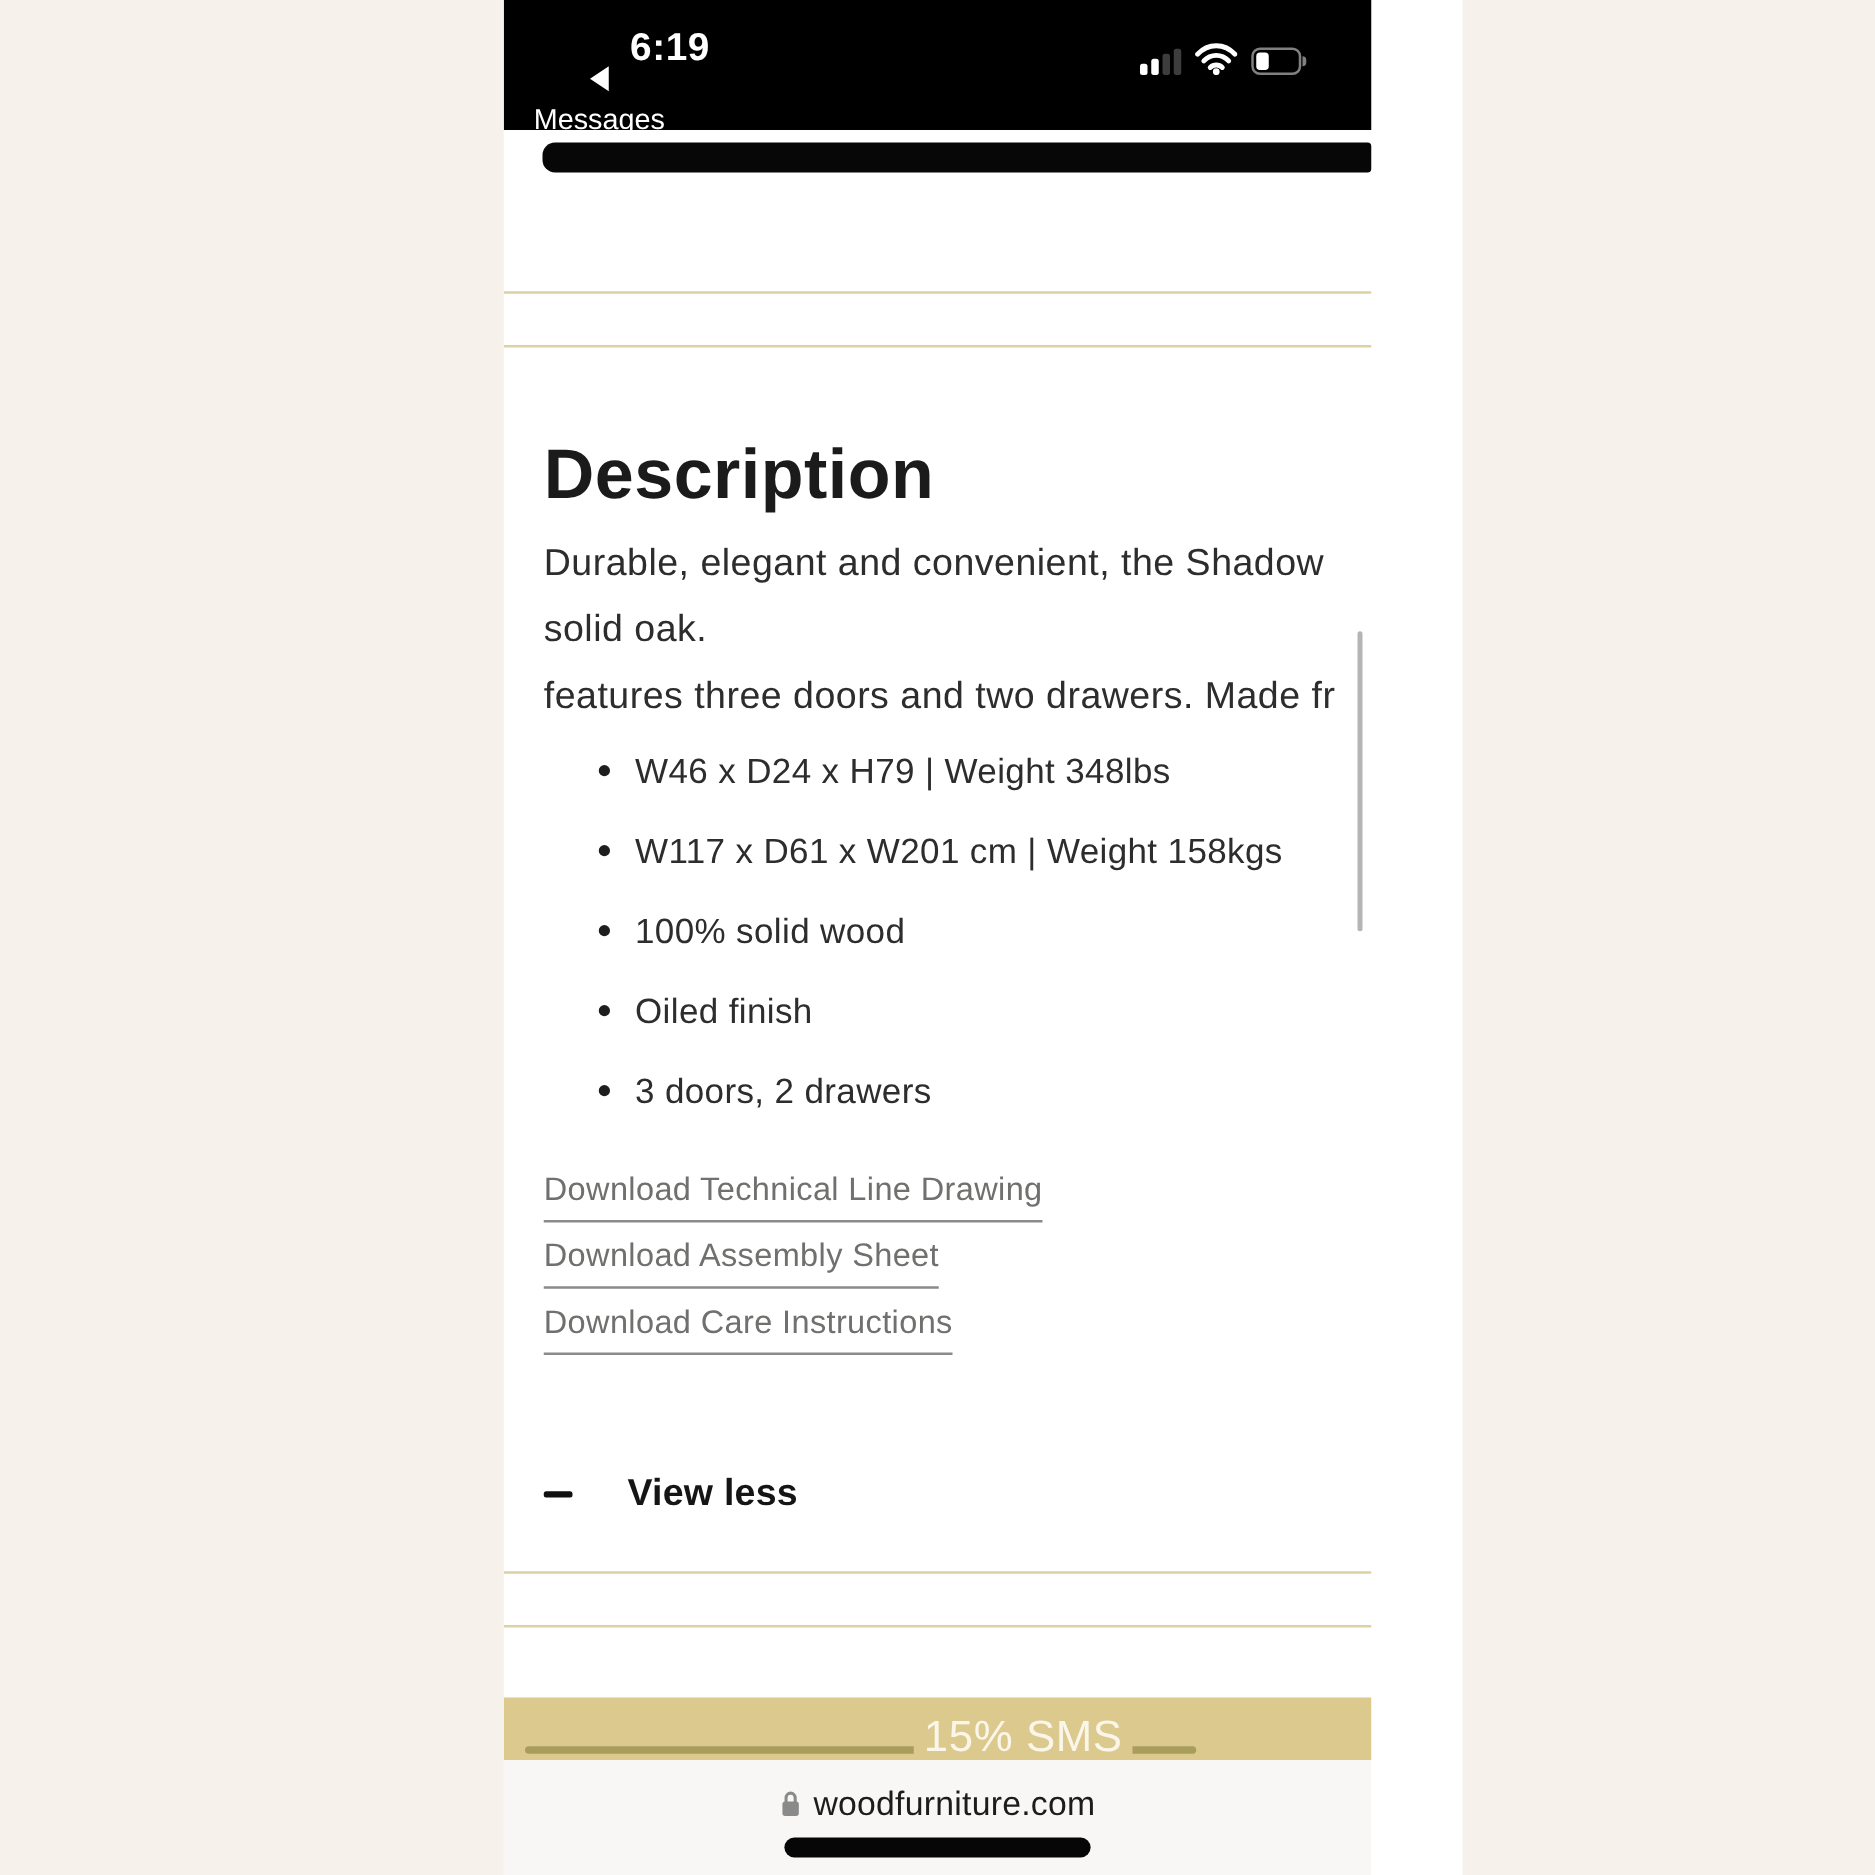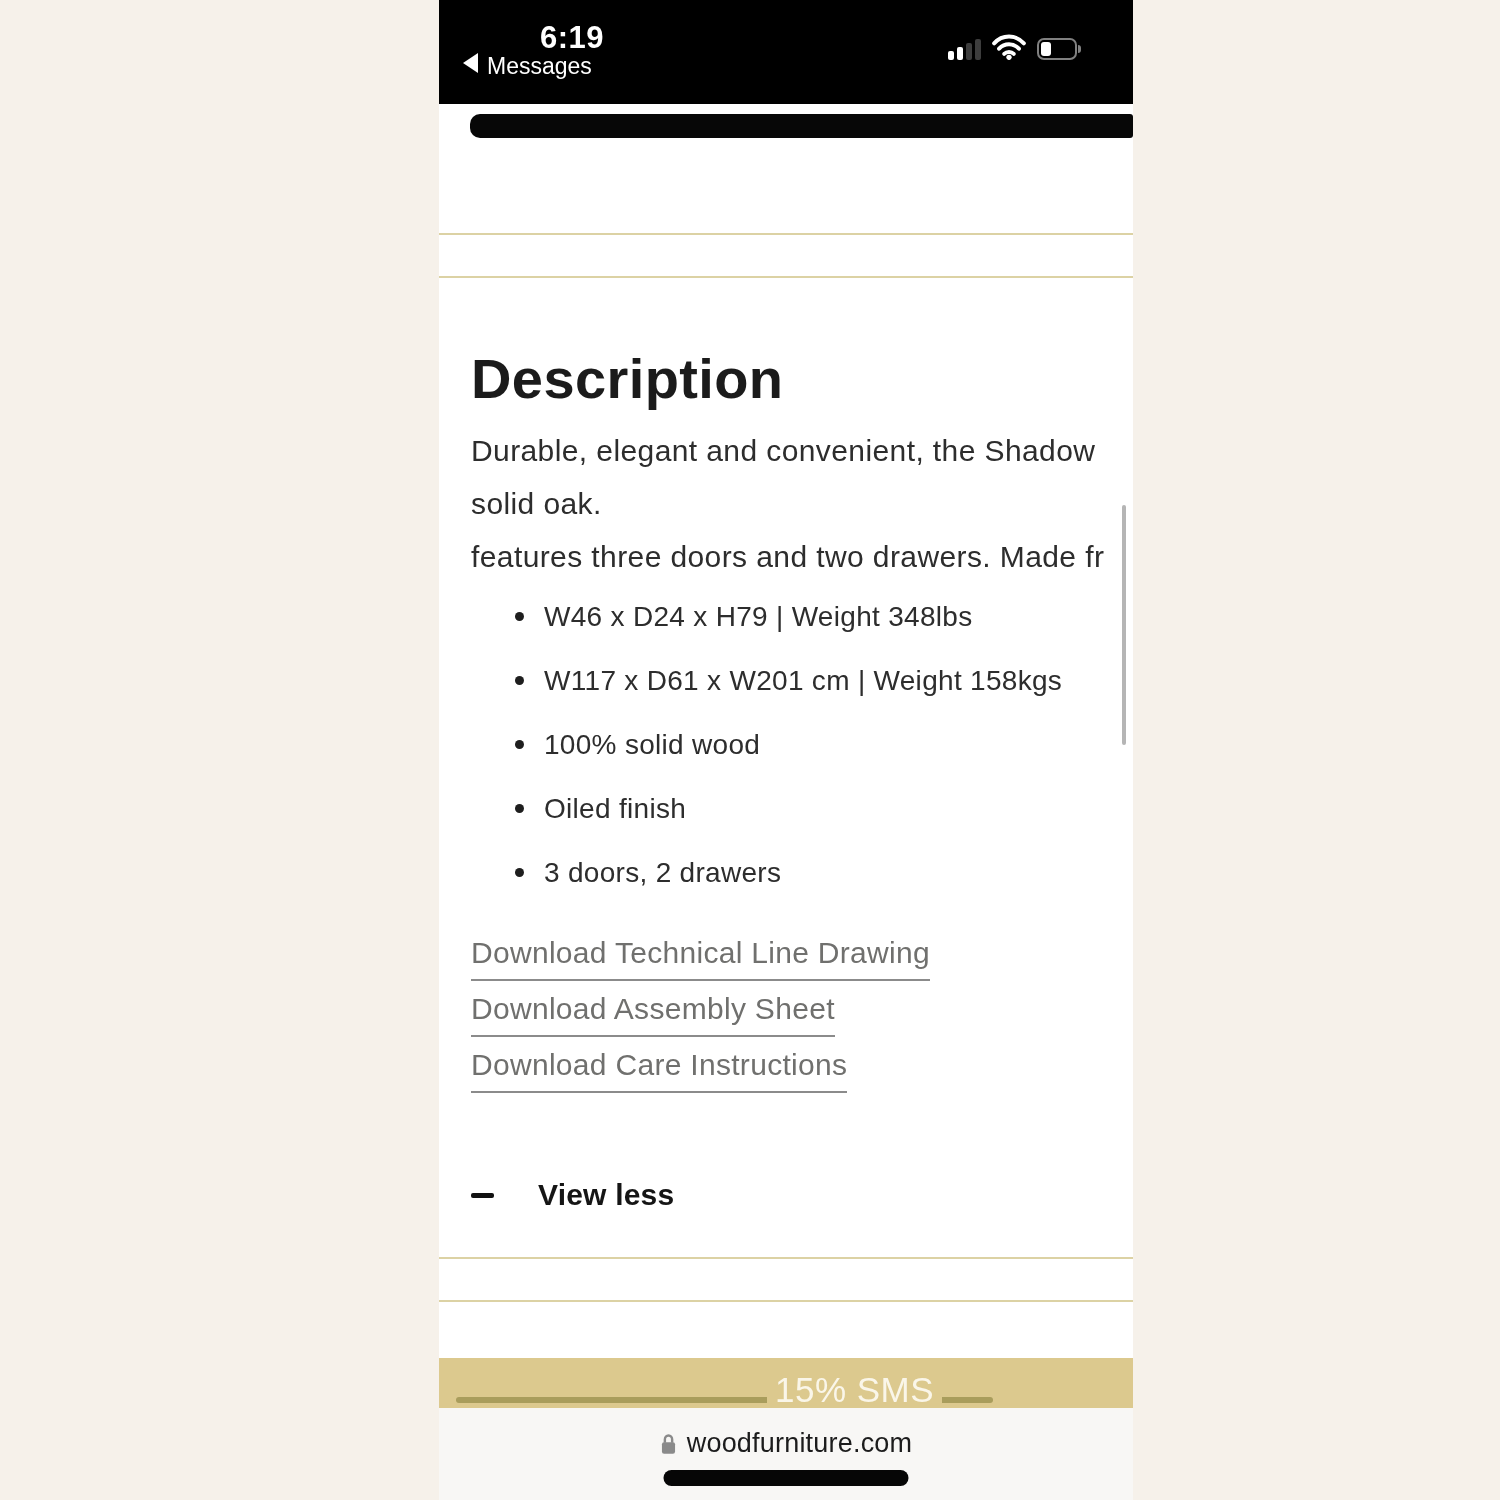--- a/index.html
+++ b/index.html
@@ -6,26 +6,26 @@
     --canvas-bg:#f6f1ea; --phone-bg:#ffffff; --status-bg:#000000;
     --divider-gold:#dcd2a4; --banner-gold:#dcc98e; --banner-line-gold:#a99d5c;
     --banner-text:#faf6e9; --text-primary:#1b1b1b; --text-body:#2d2d2d;
     --link-gray:#70706e; --link-underline:#8b8b8b; --browser-bg:#f8f7f5;
     --scrollbar-gray:#b5b5b5;
   }
   *{margin:0;padding:0;box-sizing:border-box;}
   html,body{width:1500px;height:1500px;overflow:hidden;}
   body{background:var(--canvas-bg);font-family:"Liberation Sans",sans-serif;}
 
-  .phone{position:absolute;left:403px;top:0;width:694px;height:1500px;background:var(--phone-bg);overflow:hidden;margin-left:36px;}
+  .phone{position:absolute;left:403px;top:0;width:767px;height:1500px;background:var(--phone-bg);overflow:hidden;}
 
   
   .status-bar{position:absolute;left:0;top:0;width:694px;height:104px;background:var(--status-bg);color:#fff;}
   .sb-time{position:absolute;left:98px;top:20px;width:70px;text-align:center;font-size:31px;font-weight:700;letter-spacing:.5px;}
-  .sb-back{position:absolute;left:24px;top:53px;display:flex;gap:9px;font-size:23px;color:#fff;}
+  .sb-back{position:absolute;left:24px;top:53px;display:flex;align-items:center;gap:9px;font-size:23px;color:#fff;flex-direction:column;}
   .sb-back-tri{width:0;height:0;border-top:10px solid transparent;border-bottom:10px solid transparent;border-right:15px solid #fff;}
   .sb-icons{position:absolute;right:52px;top:34px;display:flex;align-items:center;gap:11px;height:30px;}
   .sig{display:flex;align-items:flex-end;gap:3px;height:22px;}
   .sig i{display:block;width:6px;border-radius:2px;}
   .sig i:nth-child(1){height:9px;background:#fff;}
   .sig i:nth-child(2){height:13px;background:#fff;}
   .sig i:nth-child(3){height:17px;background:#3d3d3d;}
   .sig i:nth-child(4){height:21px;background:#3d3d3d;}
   .batt{position:relative;width:44px;height:22px;}
   .batt .shell{position:absolute;left:0;top:0;width:40px;height:22px;border:2.5px solid rgba(255,255,255,.5);border-radius:7px;}
@@ -41,21 +41,21 @@
   
   .section-title{position:absolute;left:32px;top:346px;font-size:56px;color:var(--text-primary);letter-spacing:.4px;}
   .para{position:absolute;left:32px;top:424px;width:662px;overflow:hidden;color:var(--text-body);}
   .para div{white-space:nowrap;font-size:30px;line-height:53px;letter-spacing:.4px;}
 
   .specs{position:absolute;left:32px;top:601px;list-style:none;color:var(--text-body);}
   .specs li{display:flex;align-items:flex-start;margin-bottom:33px;font-size:28px;line-height:31px;letter-spacing:.3px;}
   .dot{flex:0 0 auto;width:9px;height:9px;border-radius:50%;background:#1e1e1e;margin:11px 20px 0 44px;}
 
   .links{position:absolute;left:32px;top:936px;display:flex;flex-direction:column;align-items:flex-start;}
-  .links a{font-size:30px;letter-spacing:.3px;color:var(--link-gray);text-decoration:none;border-bottom:2px solid var(--link-underline);padding-bottom:9px;margin-bottom:11px;cursor:pointer;text-align:right;}
+  .links a{font-size:26px;letter-spacing:.3px;color:var(--link-gray);text-decoration:none;border-bottom:2px solid var(--link-underline);padding-bottom:9px;margin-bottom:11px;cursor:pointer;text-align:right;}
 
   .view-less{position:absolute;left:32px;top:1178px;display:flex;align-items:center;gap:44px;background:none;border:none;cursor:pointer;}
   .minus{width:23px;height:5px;border-radius:2px;background:#111;}
   .view-less span{font-size:30px;font-weight:700;color:#151515;letter-spacing:.2px;font-family:"Liberation Sans",sans-serif;}
 
   
   .promo{position:absolute;left:0;top:1358px;width:694px;height:50px;background:var(--banner-gold);cursor:pointer;}
   .promo-line{position:absolute;left:17px;top:39px;width:537px;height:6px;border-radius:3px;background:var(--banner-line-gold);}
   .promo-text{position:absolute;left:328px;top:12px;font-size:35px;letter-spacing:.5px;color:var(--banner-text);background:var(--banner-gold);padding:0 8px;}
 

